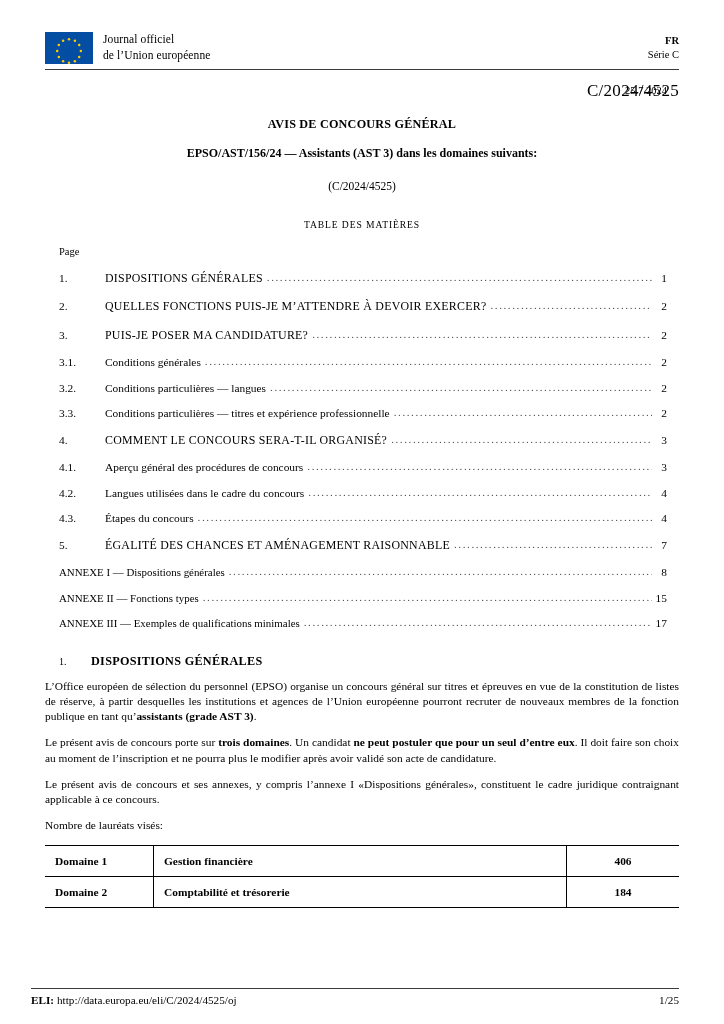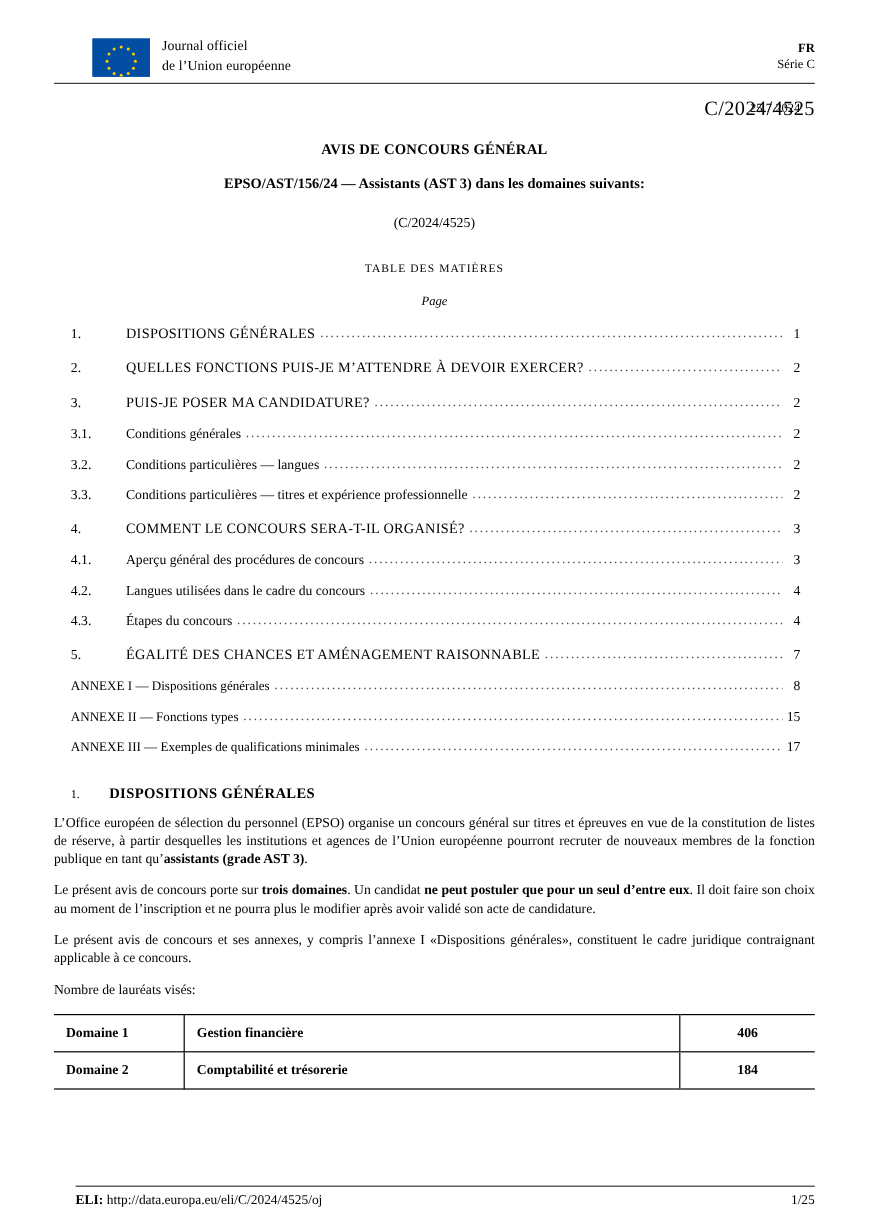--- a/index.html
+++ b/index.html
@@ -26,21 +26,20 @@
   .masthead {
     display: flex;
     align-items: flex-start;
     justify-content: space-between;
     padding-top: 32px;
   }
   .masthead-left {
     display: flex;
     align-items: center;
     gap: 10px;
-    margin-left: 32px;
   }
   .eu-flag {
     width: 48px;
     height: 32px;
     background: #034ea2;
     position: relative;
     flex: 0 0 auto;
   }
   .eu-flag svg { display:block; }
   .journal-title {
@@ -115,22 +114,21 @@
     font-size: 9.6px;
     letter-spacing: .9px;
   }
 
   
   .toc {
     margin-top: 16px;
     padding: 0 12px 0 14px;
   }
   .toc-pagehdr {
-    text-align: center;
-    font-style: italic;
+    text-align: left;
     font-size: 10.5px;
     padding-right: 2px;
   }
   .toc-row {
     display: flex;
     align-items: baseline;
     margin-top: 13.5px;
     font-size: 11.4px;
     white-space: nowrap;
   }
@@ -208,21 +206,21 @@
   td.c-name { }
   td.c-count {
     width: 92px;
     text-align: center;
     border-left: 1.3px solid #000;
   }
 
   
   .footer {
     position: absolute;
-    left: 63px;
+    left: 31px;
     right: 45px;
     bottom: 18px;
   }
   .footer .frule {
     border: 0;
     border-top: 1.3px solid #3b3b3b;
     margin: 0 0 5px 0;
   }
   .footer .frow {
     display: flex;

